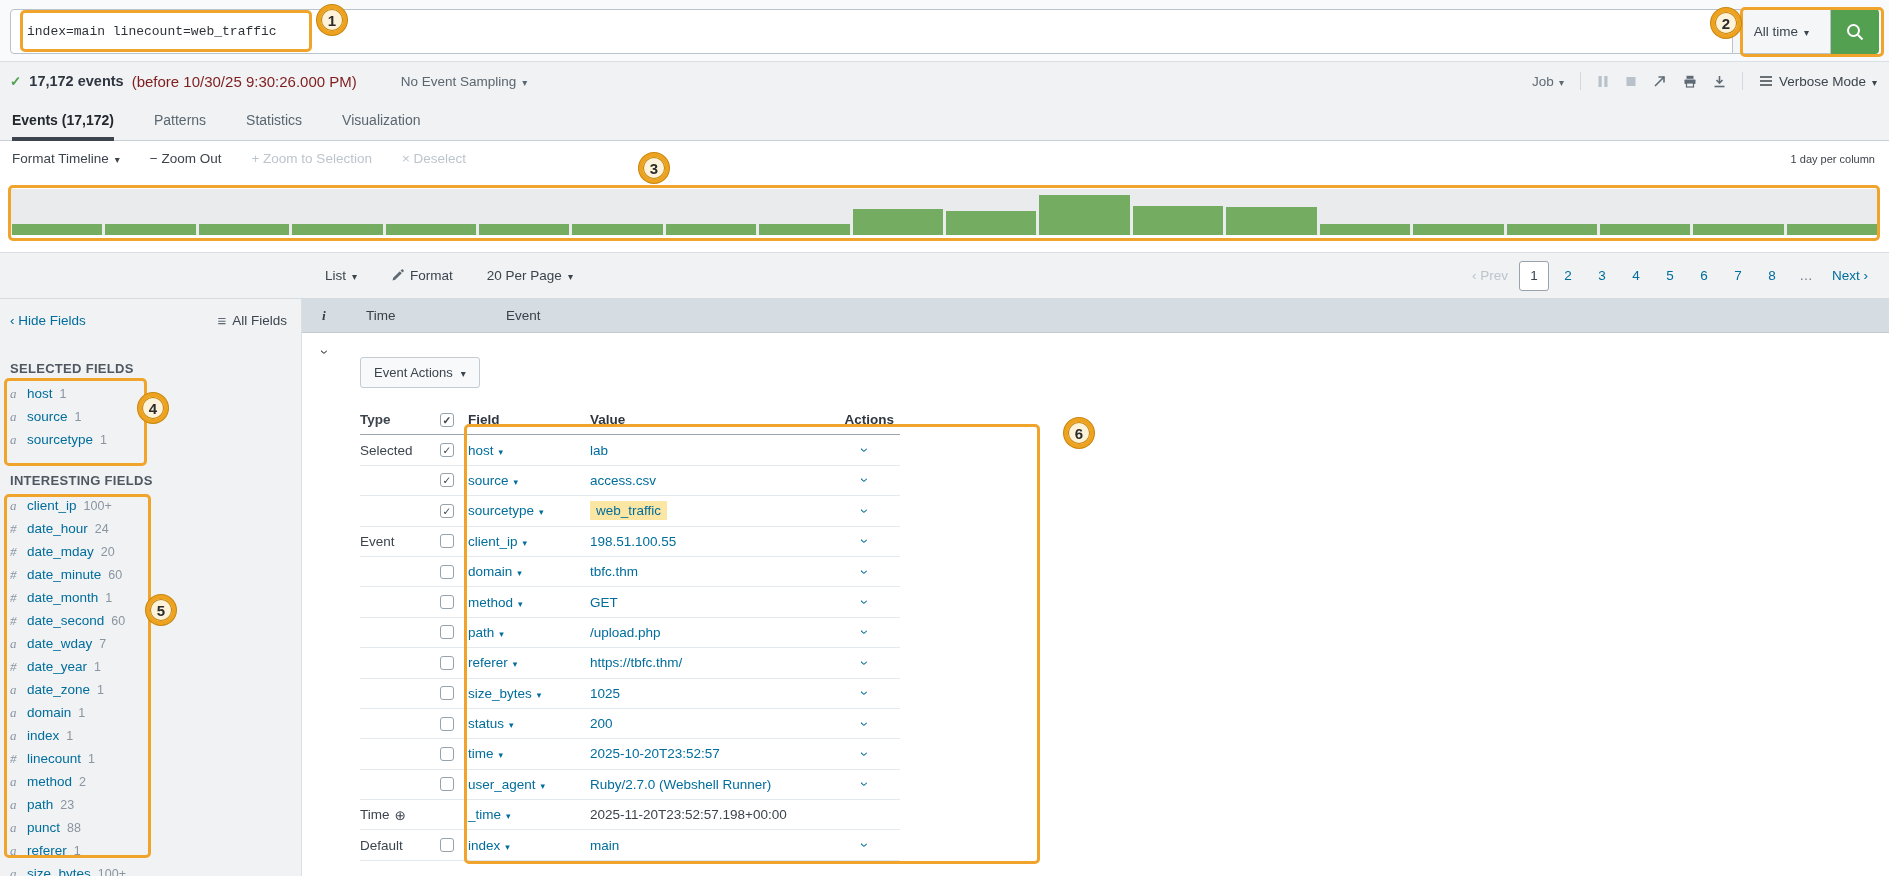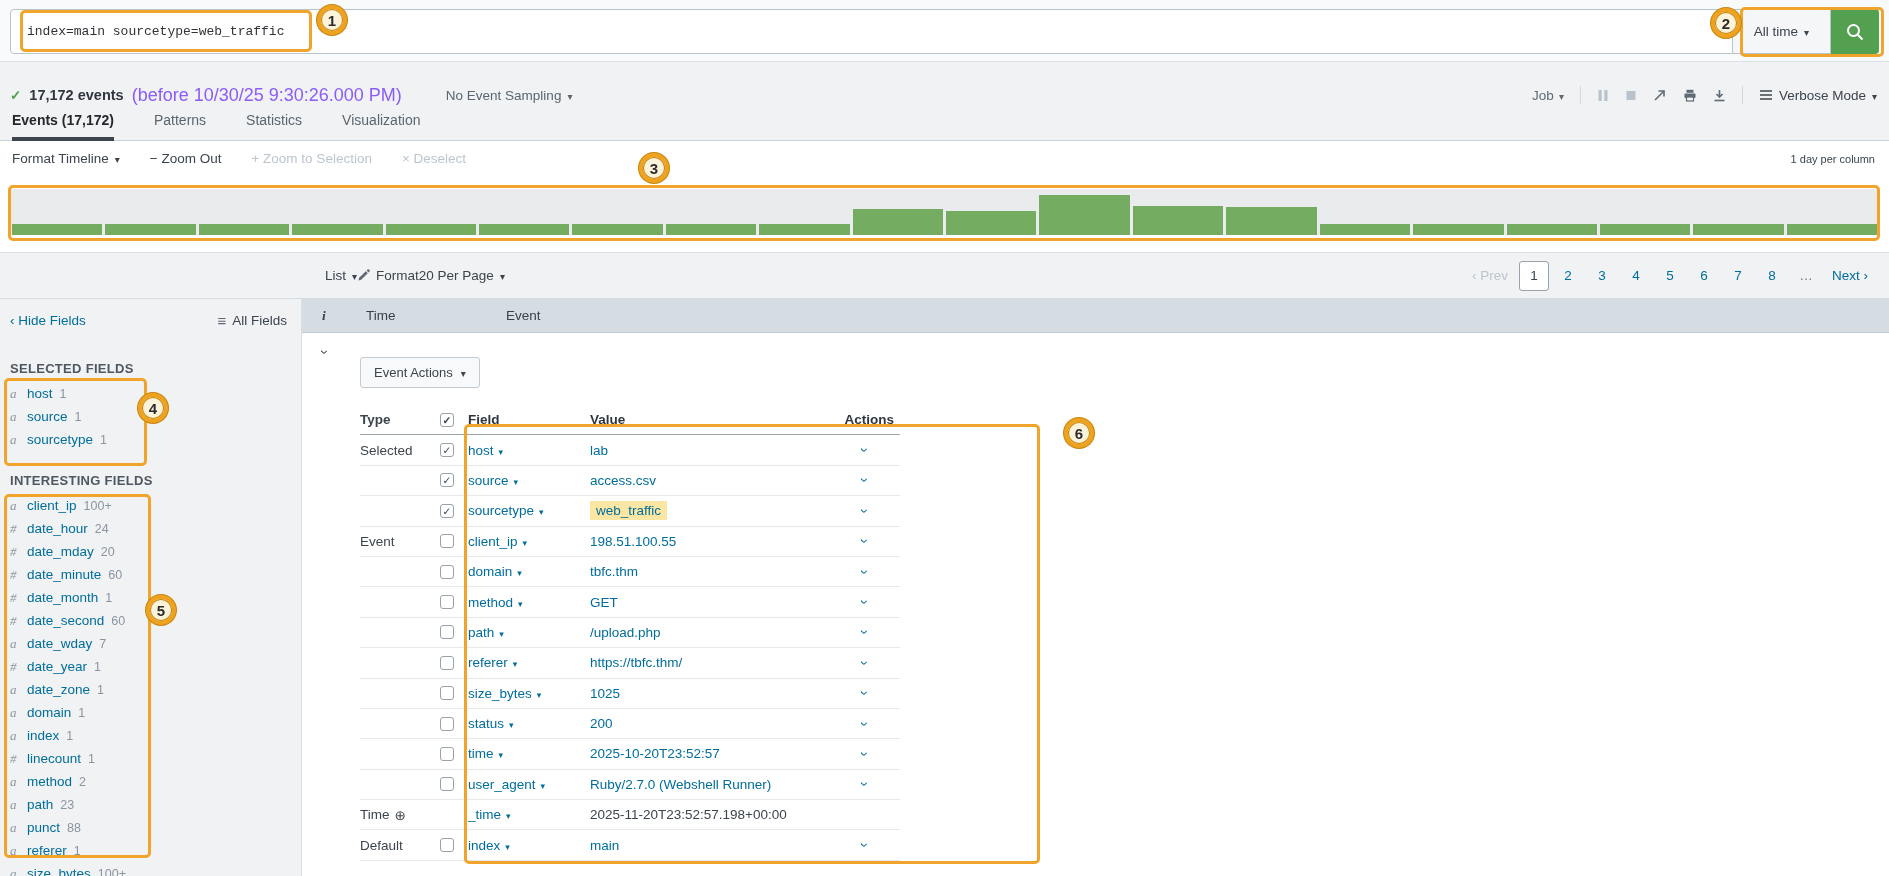--- a/index.html
+++ b/index.html
@@ -13,26 +13,26 @@
                 border-radius:4px 0 0 4px;display:flex;align-items:center;padding-left:16px;cursor:text;}
   .query{font-family:"Liberation Mono","DejaVu Sans Mono",monospace;font-size:13px;color:#2f3338;}
   .time-picker{position:absolute;left:1733px;top:9px;width:98px;height:45px;border:1px solid #b9c3cb;border-left:none;
                background:#f4f6f8;display:flex;align-items:center;justify-content:center;gap:6px;cursor:pointer;}
   .search-btn{position:absolute;left:1831px;top:9px;width:48px;height:45px;background:#53a051;border-radius:0 4px 4px 0;
               display:flex;align-items:center;justify-content:center;cursor:pointer;}
   .caret{display:inline-block;}
   .caret::after{content:"▾";font-size:10px;color:inherit;}
 
   
-  .job-row{position:absolute;top:76px;left:0;width:100%;height:38px;display:flex;align-items:center;}
+  .job-row{position:absolute;top:62px;left:0;width:100%;height:38px;display:flex;align-items:center;}
   .job-left{display:flex;align-items:center;margin-left:10px;gap:8px;}
   .check{color:#53a051;font-weight:bold;}
   .check::after{content:"✓";}
   .evcount{font-weight:bold;font-size:14.5px;color:#2f3640;}
-  .evmeta{font-size:18px;color:#8b5cf6;}
+  .evmeta{font-size:15px;color:#7f1d1d;}
   .sampling{margin-left:36px;color:#5a6670;display:flex;gap:6px;align-items:center;cursor:pointer;}
   .job-right{position:absolute;right:12px;top:0;height:38px;display:flex;align-items:center;gap:16px;color:#5f6a74;}
   .job-dd{display:flex;align-items:center;gap:5px;cursor:pointer;}
   .vsep{width:1px;height:18px;background:#d2d9df;}
   .jicon{display:flex;align-items:center;cursor:pointer;color:#5f6a74;}
   .jicon.dis{color:#b9c2ca;cursor:default;}
   .mode{display:flex;align-items:center;gap:6px;color:#3c444d;cursor:pointer;}
 
   
   .tabs-row{position:absolute;top:100px;left:0;width:100%;height:41px;border-bottom:1px solid #c9d1d8;display:flex;padding-left:12px;gap:40px;}
@@ -44,21 +44,21 @@
   .timeline-panel{position:absolute;top:141px;left:0;width:100%;height:112px;background:#fff;border-bottom:1px solid #d9dfe4;}
   .tl-toolbar{position:absolute;top:10px;left:12px;right:14px;display:flex;align-items:center;gap:30px;}
   .tl-item{display:flex;align-items:center;gap:6px;cursor:pointer;color:#3c444d;}
   .tl-item.disabled{color:#bcc5cd;cursor:default;}
   .tl-scale{margin-left:auto;font-size:11px;color:#3c444d;}
   .plot{position:absolute;left:10px;top:48px;width:1869px;height:46px;background:#e9ebed;display:flex;align-items:flex-end;gap:3px;padding:0 2px;}
   .bar{flex:1;background:#74ad62;cursor:pointer;}
 
   
   .results-toolbar{position:absolute;top:253px;left:0;width:100%;height:46px;background:#f0f2f4;border-bottom:1px solid #d4dbe1;display:flex;align-items:center;}
-  .rt-left{display:flex;align-items:flex-end;margin-left:325px;color:#3c444d;}
+  .rt-left{display:flex;align-items:flex-end;gap:34px;margin-left:325px;color:#3c444d;}
   .rt-item{display:flex;align-items:center;gap:6px;cursor:pointer;}
   .rt-right{margin-left:auto;margin-right:14px;display:flex;align-items:center;gap:4px;}
   .page{min-width:30px;height:30px;display:inline-flex;align-items:center;justify-content:center;padding:0 7px;color:#006d9c;cursor:pointer;border-radius:3px;}
   .page.active{background:#fff;border:1px solid #98a3ad;color:#3c444d;}
   .page.disabled{color:#bcc5cd;cursor:default;}
   .page.dots{color:#6e7986;cursor:default;}
 
   
   .sidebar{position:absolute;left:0;top:299px;width:301px;bottom:0;overflow:hidden;}
   .sidebar-head{height:42px;display:flex;align-items:center;justify-content:space-between;padding:0 14px 0 10px;}
@@ -129,21 +129,21 @@
   .c5{left:146px;top:595px;}
   .c6{left:1064px;top:418px;}
 </style>
 </head>
 <body>
 
 <div class="app">
 
   <div class="search-row">
     <div class="search-input">
-      <span class="query">index=main sourcetype=web_traffic</span>
+      <span class="query">index=main linecount=web_traffic</span>
     </div>
     <div class="time-picker">
       <span>All time</span>
       <span class="caret"></span>
     </div>
     <div class="search-btn">
       <svg width="20" height="20" viewBox="0 0 20 20">
         <circle cx="8.5" cy="8.5" r="5.5" fill="none" stroke="#fff" stroke-width="2"></circle>
         <line x1="12.8" y1="12.8" x2="17.5" y2="17.5" stroke="#fff" stroke-width="2"></line>
       </svg>

